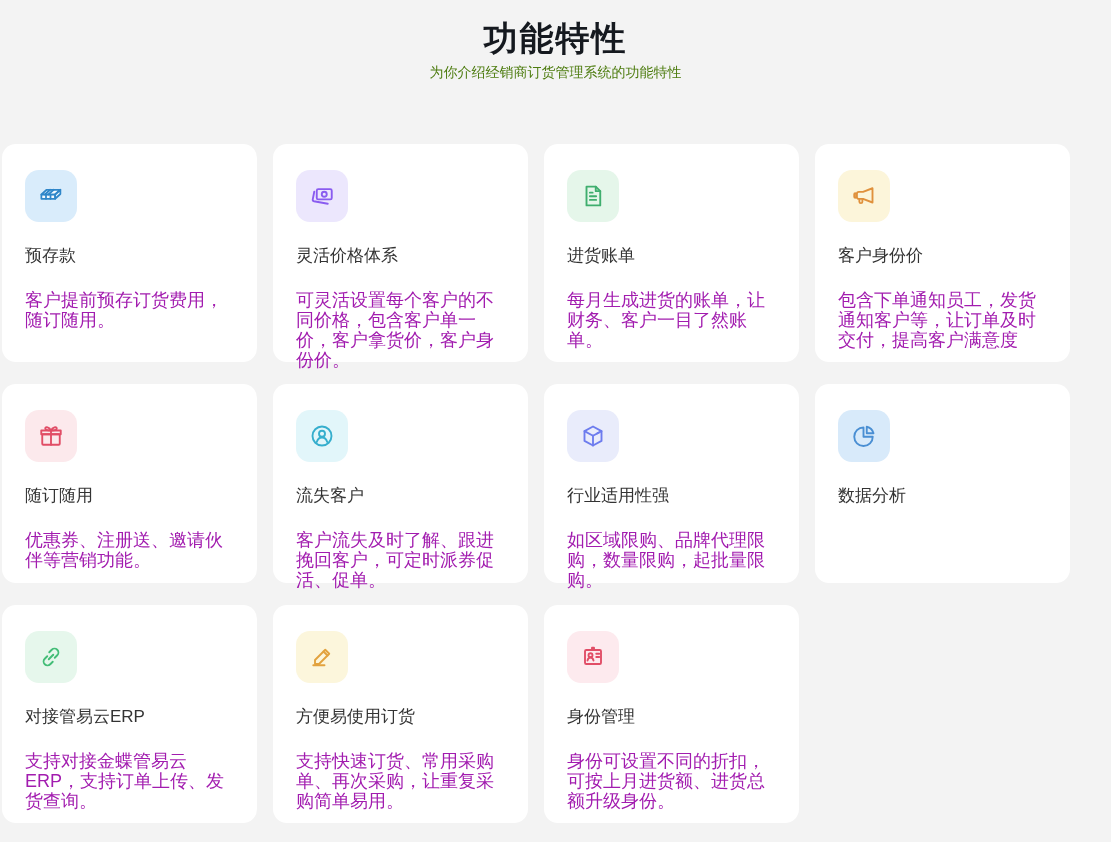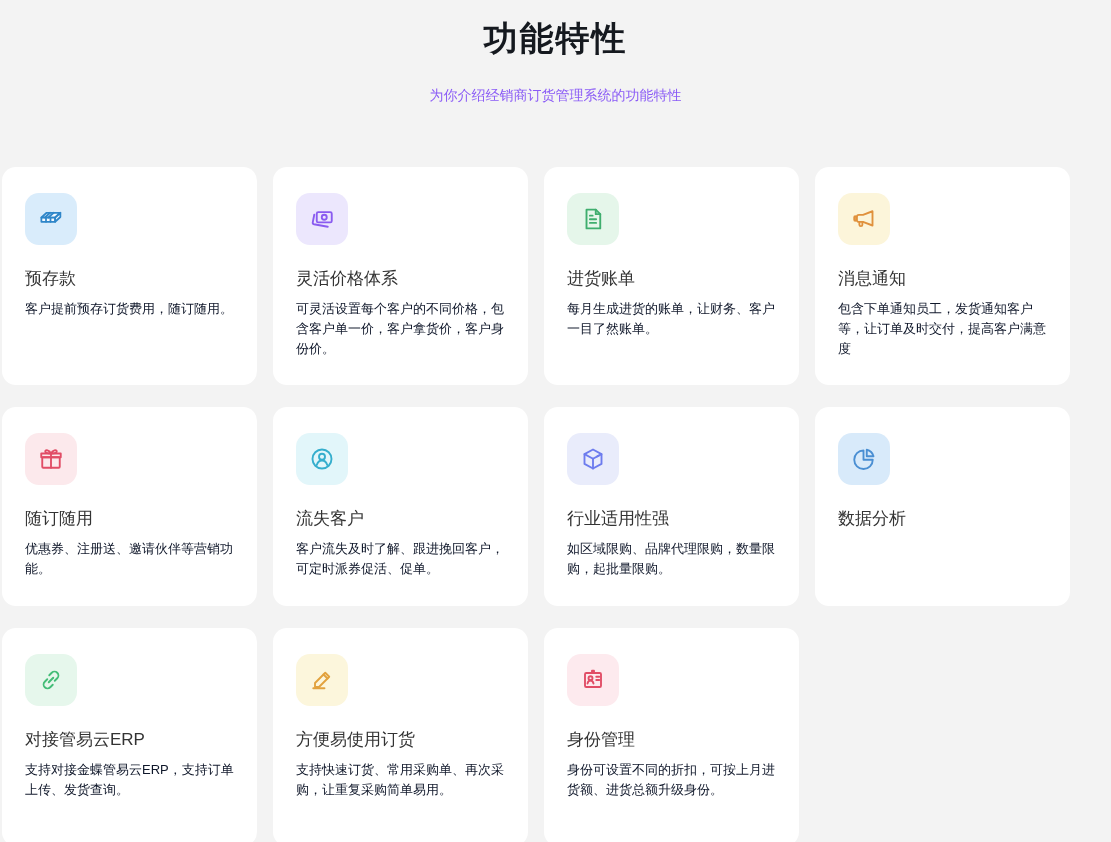--- a/index.html
+++ b/index.html
@@ -12,24 +12,24 @@
   .page-header { padding-top: 16px; }
   .page-title {
     font-size: 34px;
     line-height: 44px;
     font-weight: bold;
     color: #15191f;
     text-align: center;
     letter-spacing: 2px;
   }
   .page-subtitle {
-    margin-top: 27px;
+    margin-top: 4px;
     font-size: 14px;
     line-height: 16px;
-    color: #8b5cf6;
+    color: #4d7c0f;
     text-align: center;
   }
   .feature-grid {
     margin-top: 64px;
     padding: 0 2px;
     display: grid;
     grid-template-columns: repeat(4, 255px);
     grid-template-rows: 218px 199px 218px;
     gap: 22px 16px;
   }
@@ -51,24 +51,24 @@
     height: 30px;
     display: block;
   }
   .card-title {
     margin-top: 22px;
     font-size: 17px;
     font-weight: 400;
     color: #333333;
   }
   .card-desc {
-    margin-top: 9px;
-    font-size: 13px;
+    margin-top: 23px;
+    font-size: 18px;
     line-height: 20px;
-    color: #0f172a;
+    color: #a21caf;
   }
 </style>
 </head>
 <body>
 
 <div class="page-header">
   <div class="page-title">功能特性</div>
   <div class="page-subtitle">为你介绍经销商订货管理系统的功能特性</div>
 </div>
 
@@ -113,21 +113,21 @@
   </div>
 
   <div class="feature-card">
     <div class="icon-badge" style="background-color: rgb(252, 245, 218);">
       <svg viewBox="0 0 24 24" fill="none" stroke="currentColor" stroke-width="1.5" stroke-linecap="round" stroke-linejoin="round" style="color: rgb(224, 145, 60);">
         <path d="M18.8 5.8v11.4l-7.6-2.9H7.9a1.6 1.6 0 0 1-1.6-1.6v-2.4a1.6 1.6 0 0 1 1.6-1.6h3.3z"></path>
         <path d="M8.3 14.3v2.2a1.2 1.2 0 0 0 2.4 0v-2.2"></path>
         <rect x="4.2" y="9.8" width="1.6" height="3.6" rx="0.8"></rect>
       </svg>
     </div>
-    <div class="card-title">消息通知</div>
+    <div class="card-title">客户身份价</div>
     <div class="card-desc">包含下单通知员工，发货通知客户等，让订单及时交付，提高客户满意度</div>
   </div>
 
   <div class="feature-card">
     <div class="icon-badge" style="background-color: rgb(252, 233, 236);">
       <svg viewBox="0 0 24 24" fill="none" stroke="currentColor" stroke-width="1.5" stroke-linecap="round" stroke-linejoin="round" style="color: rgb(225, 77, 102);">
         <rect x="5" y="10.6" width="14" height="8.4" rx="0.8"></rect>
         <rect x="4.2" y="7.6" width="15.6" height="3"></rect>
         <path d="M12 7.6V19"></path>
         <path d="M12 7.6c-1.2-2.8-4.6-3.4-4.6-1.6 0 1.4 2.8 1.6 4.6 1.6z"></path>

